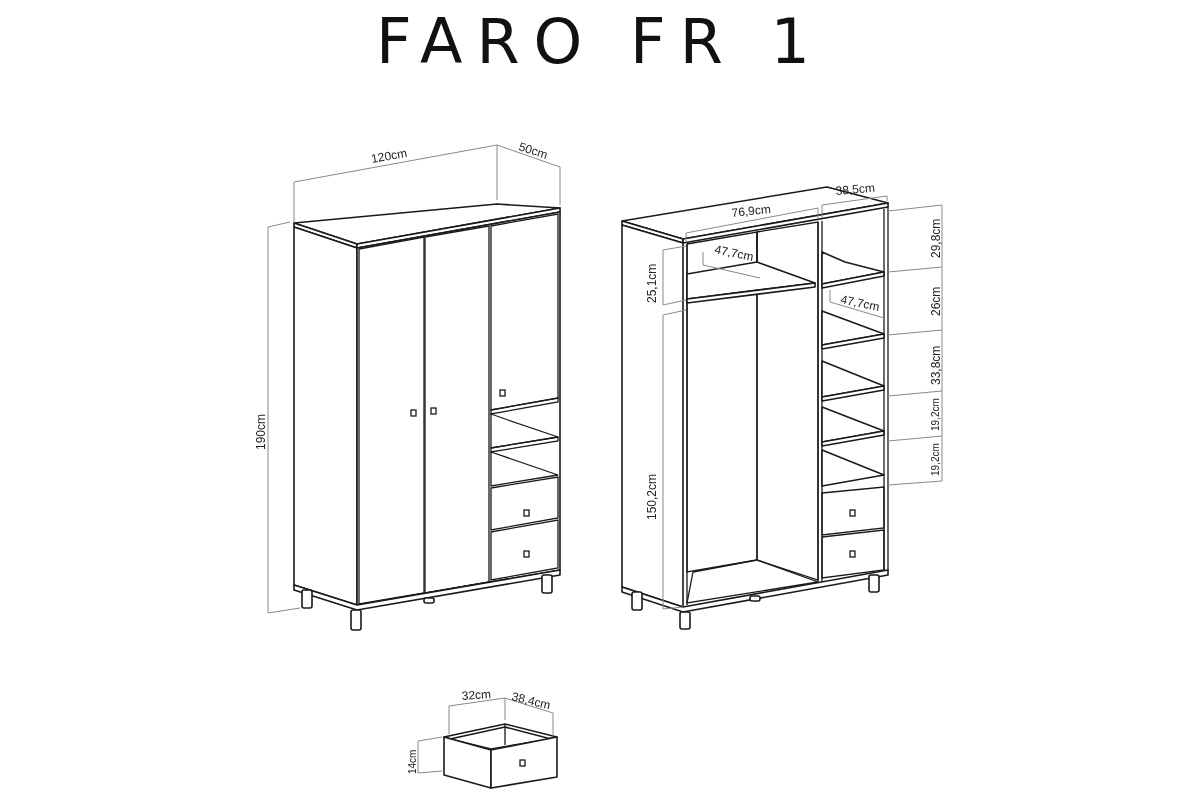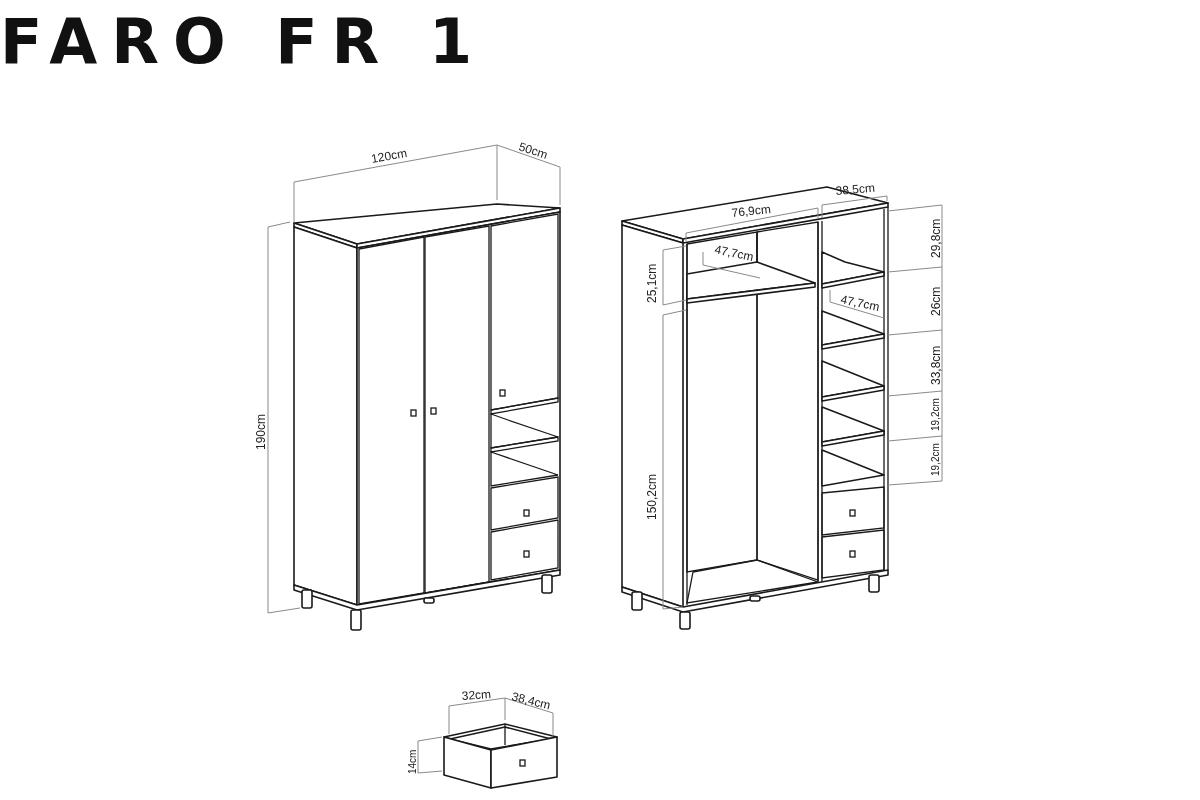--- a/index.html
+++ b/index.html
@@ -1,17 +1,17 @@
 <!DOCTYPE html>
 <html><head>
 <meta charset="utf-8">
 <style>
   html, body { margin:0; padding:0; background:#ffffff; }
   body { width:1200px; height:800px; position:relative; overflow:hidden; font-family:"Liberation Sans", sans-serif; }
-  .title { position:absolute; left:0; top:2px; width:1200px; font-family:"DejaVu Sans", sans-serif; font-weight:700; font-size:62px; letter-spacing:14px; color:#111; line-height:80px; }
+  .title { position:absolute; left:0; top:2px; width:1200px; text-align:center; font-family:"DejaVu Sans", sans-serif; font-weight:400; font-size:62px; letter-spacing:14px; color:#111; line-height:80px; }
   svg { position:absolute; left:0; top:0; }
   .ln { stroke:#1a1a1a; stroke-width:1.6; fill:#fff; stroke-linejoin:round; }
   .ln2 { stroke:#1a1a1a; stroke-width:1.3; fill:none; }
   .dim { stroke:#8a8a8a; stroke-width:1; fill:none; }
   .lbl { font-family:"Liberation Sans", sans-serif; font-size:12px; fill:#222; }
   .lbls { font-family:"Liberation Sans", sans-serif; font-size:10px; fill:#222; }
 </style>
 </head>
 <body>
 

